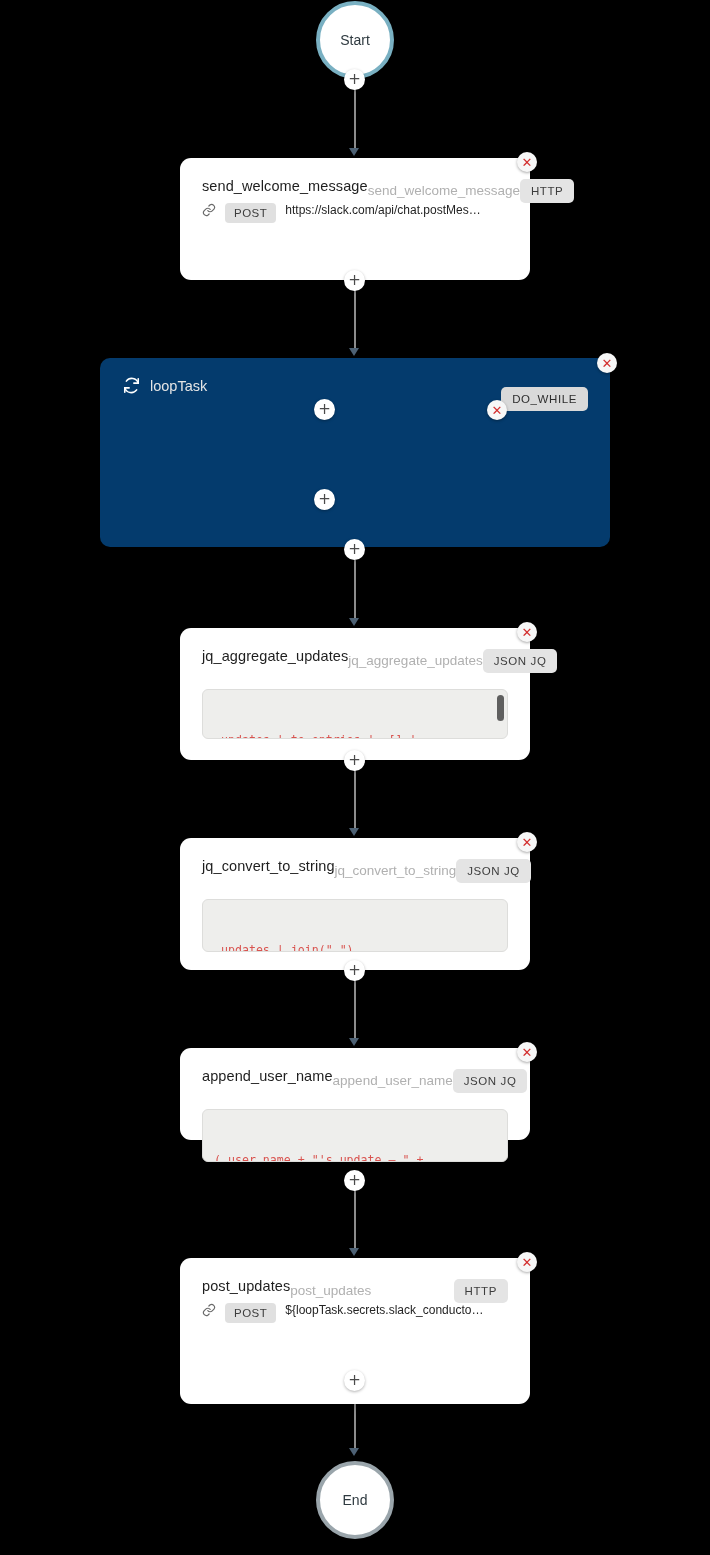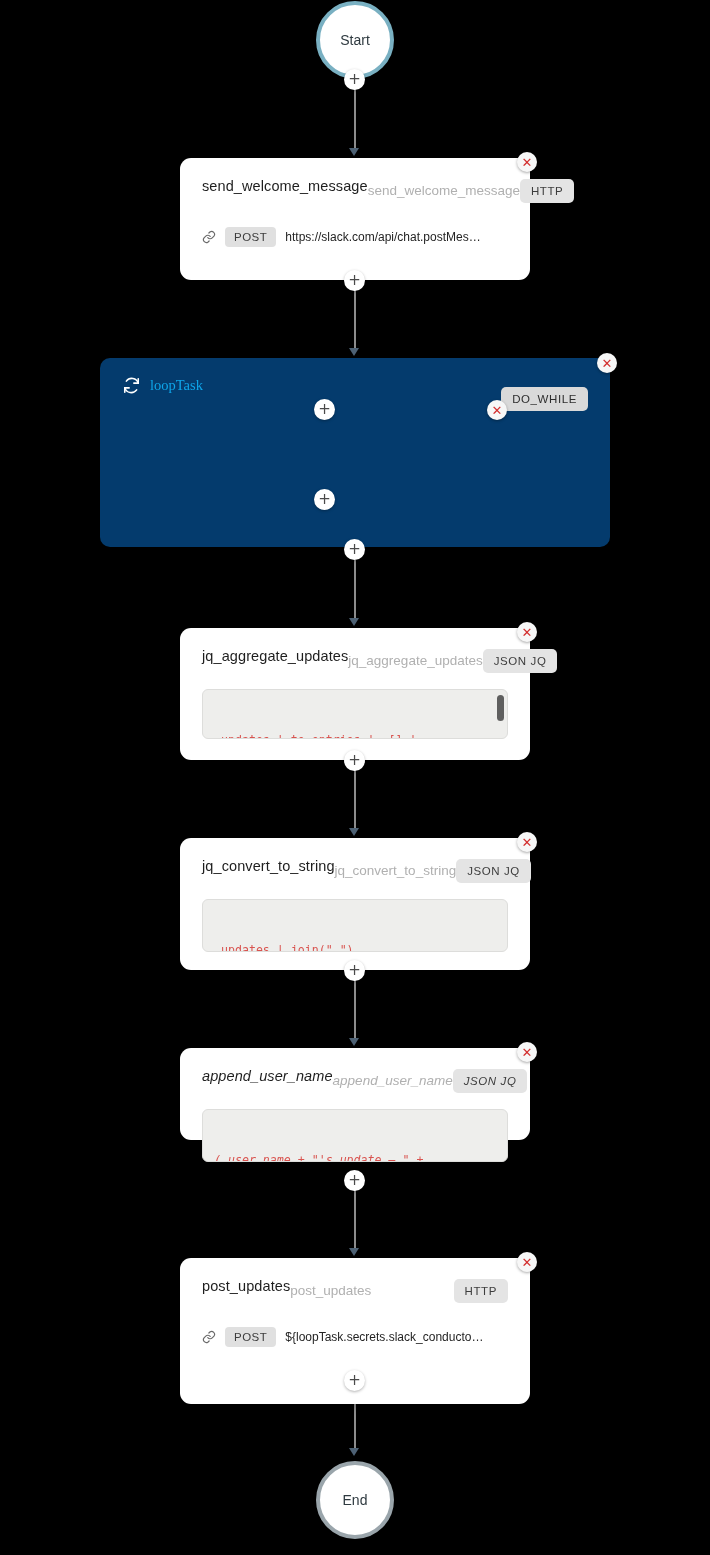--- a/index.html
+++ b/index.html
@@ -75,21 +75,21 @@
   .card-title { font-size: 14.5px; color: #1e1e1e; letter-spacing: .1px; }
   .card-ref   { font-size: 13.5px; color: #b0b0b0; margin-top: 5px; }
   .badge {
     background: #e4e4e4; color: #3d3d3d;
     font-size: 11.5px; letter-spacing: .6px;
     padding: 6px 11px; border-radius: 5px;
     white-space: nowrap; margin-top: 1px;
   }
 
   
-  .url-row { display: flex; align-items: center; gap: 9px; margin-top: 24px; }
+  .url-row { display: flex; gap: 9px; }
   .link-icon { width: 14px; height: 14px; color: #6a6a6a; flex: 0 0 auto; }
   .method {
     background: #e0e0e0; color: #3d3d3d;
     font-size: 11.5px; letter-spacing: .5px;
     padding: 4px 9px; border-radius: 4px;
   }
   .url-text {
     font-size: 12px; color: #242424;
     white-space: nowrap; overflow: hidden; text-overflow: ellipsis;
   }
@@ -122,21 +122,21 @@
 
   
   .loop {
     position: absolute;
     background: #043b6d;
     border-radius: 10px;
     z-index: 3;
   }
   .loop-head { display: flex; align-items: center; gap: 9px; padding: 18px 0 0 22px; }
   .loop-icon { width: 19px; height: 19px; color: #ffffff; }
-  .loop-title { color: #0ea5e9; font-size: 14.5px; font-family: Liberation Serif, serif; }
+  .loop-title { color: #e5e5e5; font-size: 14.5px; }
   .loop-badge {
     position: absolute; top: 29px; right: 22px;
     background: #d9d9d9; color: #2e2e2e;
     font-size: 11.5px; letter-spacing: .6px;
     padding: 6px 11px; border-radius: 5px;
   }
   .inner-card {
     position: absolute;
     background: #ffffff;
     border-radius: 11px;
@@ -264,21 +264,21 @@
   </div>
   <div class="del" style="left:517px; top:832px;">
     <span>✕</span>
   </div>
   <div class="plus" style="left:344px; top:960px;">
     <span>+</span>
   </div>
   <div class="conn" style="top:980px; height:62px;"></div>
   <div class="arrow" style="top:1038px;"></div>
 
-  <div class="card" style="top:1048px; height:92px;font-style:italic;">
+  <div class="card" style="top:1048px; height:92px;">
     <div class="card-head">
       <div class="card-titles">
         <div class="card-title">append_user_name</div>
         <div class="card-ref">append_user_name</div>
       </div>
       <div class="badge">JSON JQ</div>
     </div>
     <div class="code two">
       <div><span class="tok-prop">(.user_name + "'s update — " +</span></div>
       

